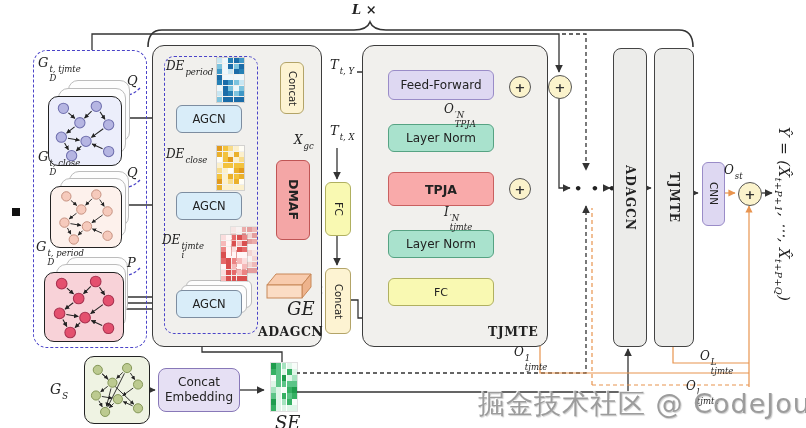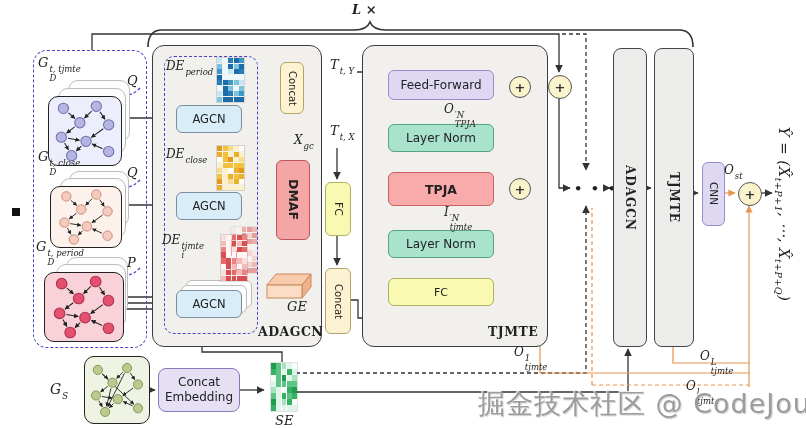--- a/index.html
+++ b/index.html
@@ -37,21 +37,21 @@
   .ghost{position:absolute;border:1.2px solid #bcbcbc;background:#fdfdfd;border-radius:10px;z-index:2}
   .matrix{position:absolute;display:grid;grid-auto-rows:1fr;gap:.5px;z-index:3;
           border:.5px solid rgba(0,0,0,.12)}
   .matrix div{width:100%;height:100%}
   .plus{position:absolute;border:1.4px solid #555;border-radius:50%;background:#fbf3cc;
         display:flex;align-items:center;justify-content:center;font-size:13px;font-weight:bold;
         color:#333;z-index:4;line-height:1}
   .dots{position:absolute;font-weight:bold;font-size:13px;letter-spacing:2px;z-index:3}
   .brace-label{position:absolute;font-family:"DejaVu Serif",serif;font-style:italic;
                font-weight:bold;font-size:13px;z-index:3}
-  .gelabel,.selabel{font-size:13px}
+  .gelabel,.selabel{font-size:18px}
   .geb{position:absolute;background:#e6e0f4;border:1.3px solid #8878b8;border-radius:8px;
        display:flex;align-items:center;justify-content:center;font-size:12px;line-height:1.25;
        white-space:pre-line;text-align:center;z-index:3}
   .outformula{position:absolute;transform:rotate(90deg);text-align:center;
               font-family:"DejaVu Serif",serif;font-style:italic;font-size:15px;z-index:3;
               white-space:nowrap;letter-spacing:.4px}
   .outformula sub{font-size:9.5px}
   .watermark{position:absolute;font-size:27px;color:#9c9c9c;z-index:10;letter-spacing:1px;
              text-shadow:-1px -1px 0 rgba(255,255,255,.85),1px 1px 1px rgba(110,110,110,.35);
              white-space:nowrap}

